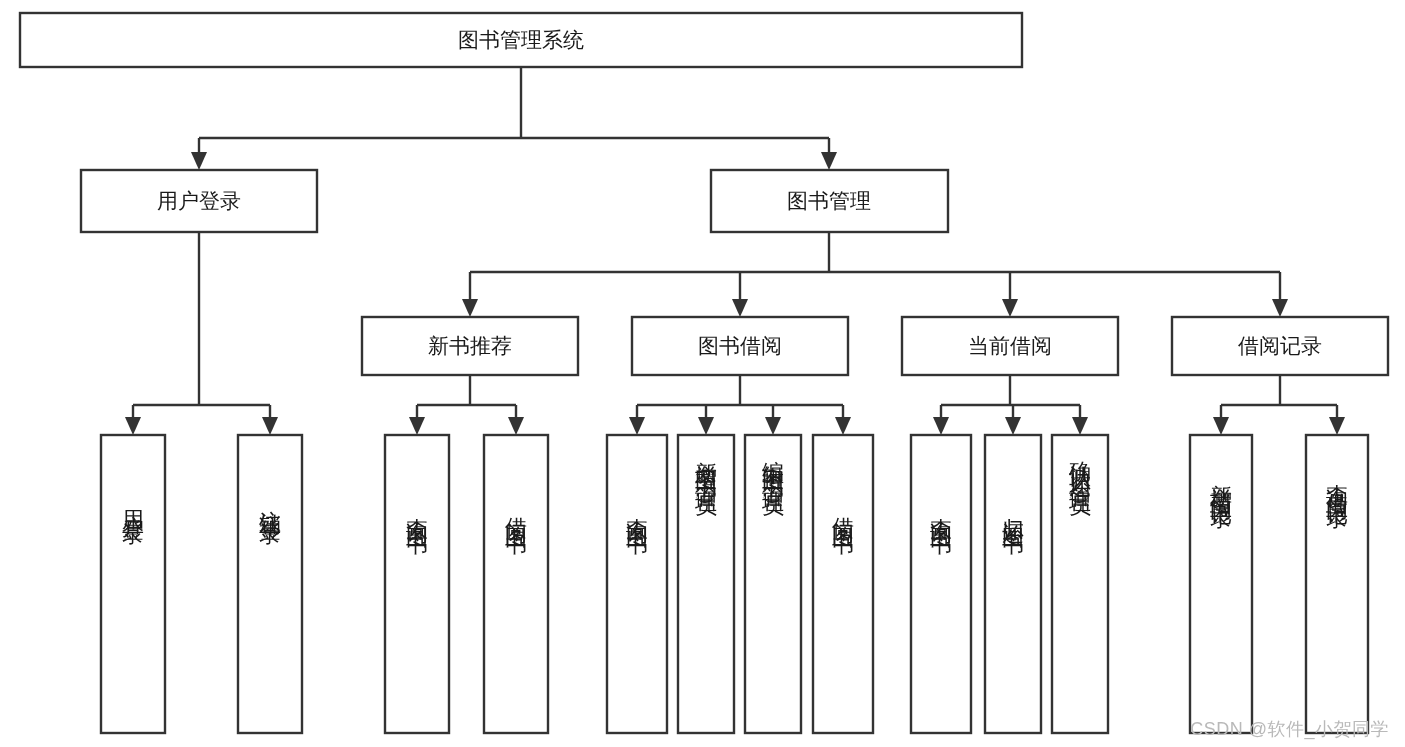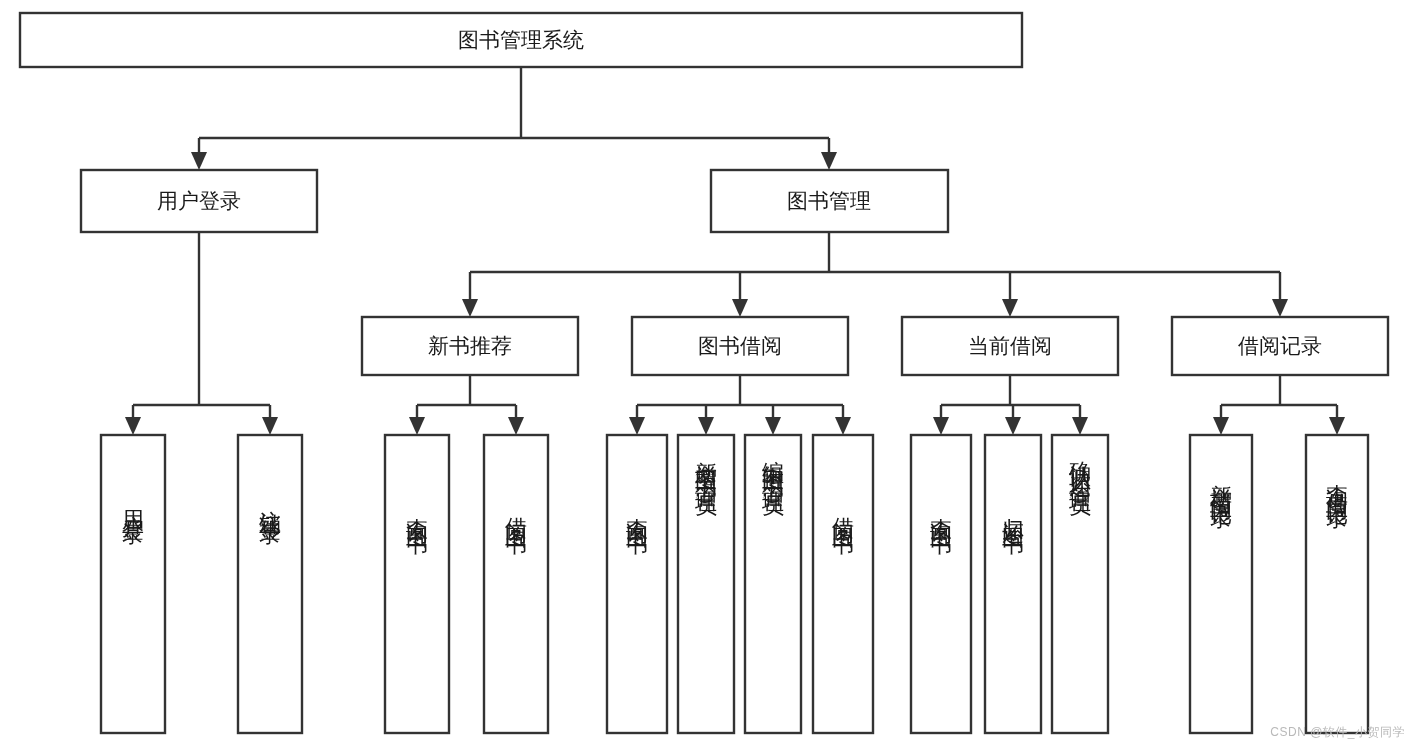--- a/index.html
+++ b/index.html
@@ -53,24 +53,24 @@
     text-orientation: upright;
     font-family: "Liberation Sans", "DejaVu Sans", sans-serif;
     font-size: 22px;
     line-height: 1;
     letter-spacing: 5px;
     color: #1a1a1a;
     white-space: nowrap;
   }
   .watermark {
     position: absolute;
-    right: 0;
+    right: 16px;
     bottom: 6px;
     font-family: "Liberation Sans", "DejaVu Sans", sans-serif;
-    font-size: 12px;
+    font-size: 18px;
     color: #b9b9b9;
     letter-spacing: 0.5px;
     white-space: nowrap;
     pointer-events: none;
   }
 </style>
 </head>
 <body>
 
 <svg id="diagram" viewBox="0 0 1405 747">

